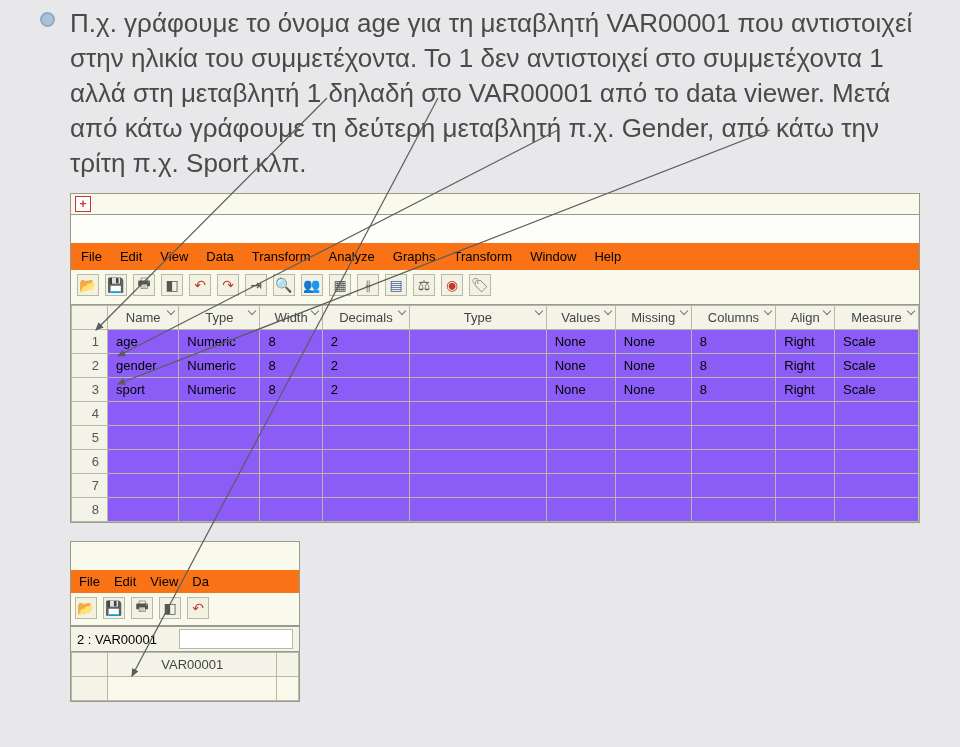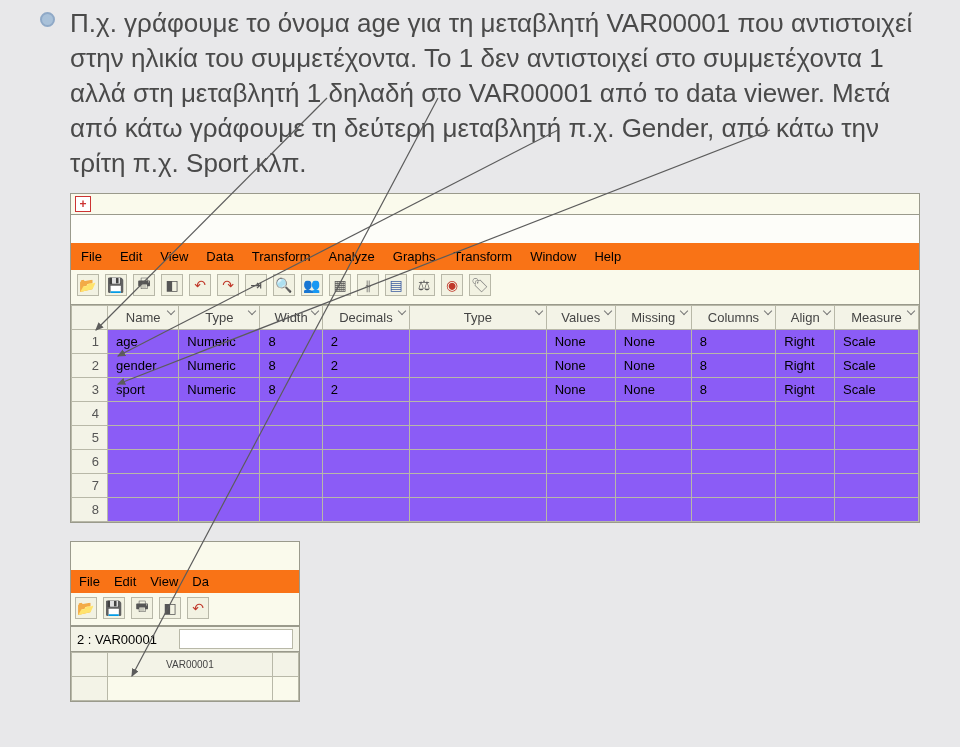--- a/index.html
+++ b/index.html
@@ -139,21 +139,21 @@
   }
   .mini-window .cell-ref .val-box {
     flex: 1;
     background: #fff;
     border: 1px solid #b8b8a8;
     height: 20px;
   }
   .mini-window table {
     border-collapse: collapse;
     width: 100%;
-    font-size: 10px;
+    font-size: 13px;
   }
   .mini-window table th, .mini-window table td {
     border: 1px solid #b8b8a8;
     height: 24px;
     padding: 3px 4px;
   }
   .mini-window table th {
     background: #f3f3e7; font-weight: normal; text-align: center; color: #444;
   }
   .mini-window table td.rownum {

